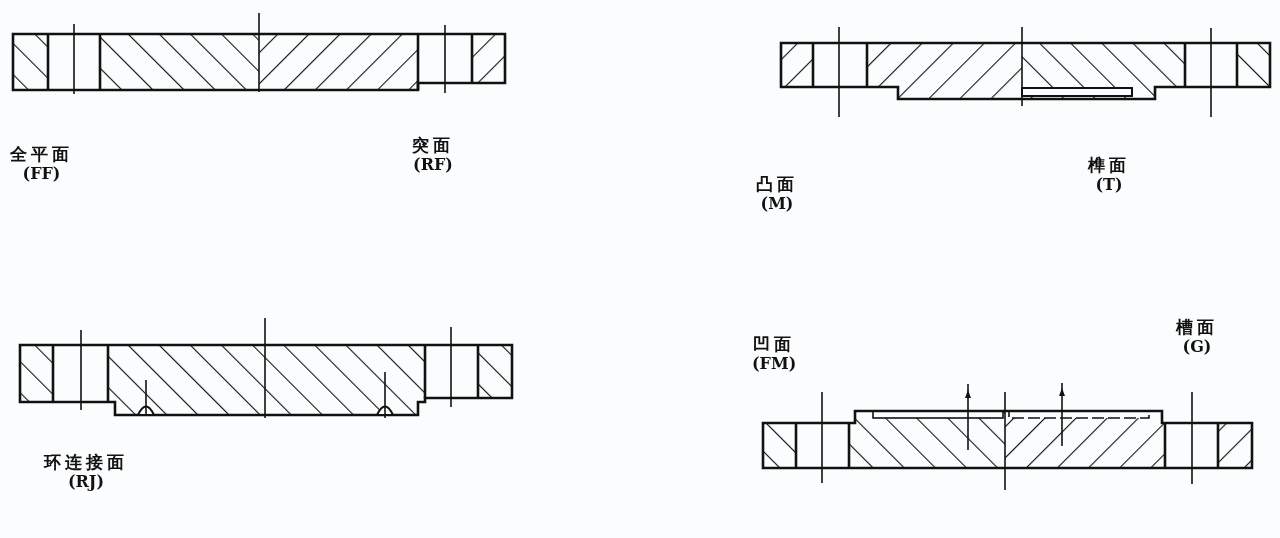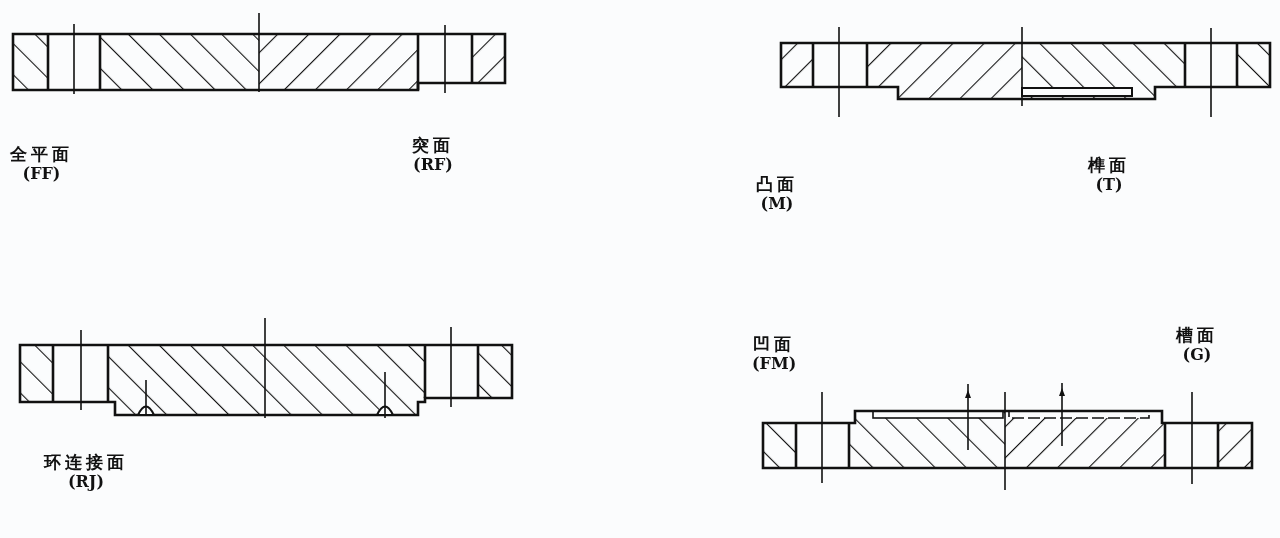--- a/index.html
+++ b/index.html
@@ -121,16 +121,16 @@
   <span class="en">(T)</span>
 </div>
 <div class="label" style="left:44px; top:453px;">
   <span class="cn">环连接面</span>
   <span class="en">(RJ)</span>
 </div>
 <div class="label" style="left:752px; top:335px;">
   <span class="cn">凹面</span>
   <span class="en">(FM)</span>
 </div>
-<div class="label" style="left:1176px; top:318px;margin-top:8px;">
+<div class="label" style="left:1176px; top:318px;">
   <span class="cn">槽面</span>
   <span class="en">(G)</span>
 </div>
 
 </body></html>

